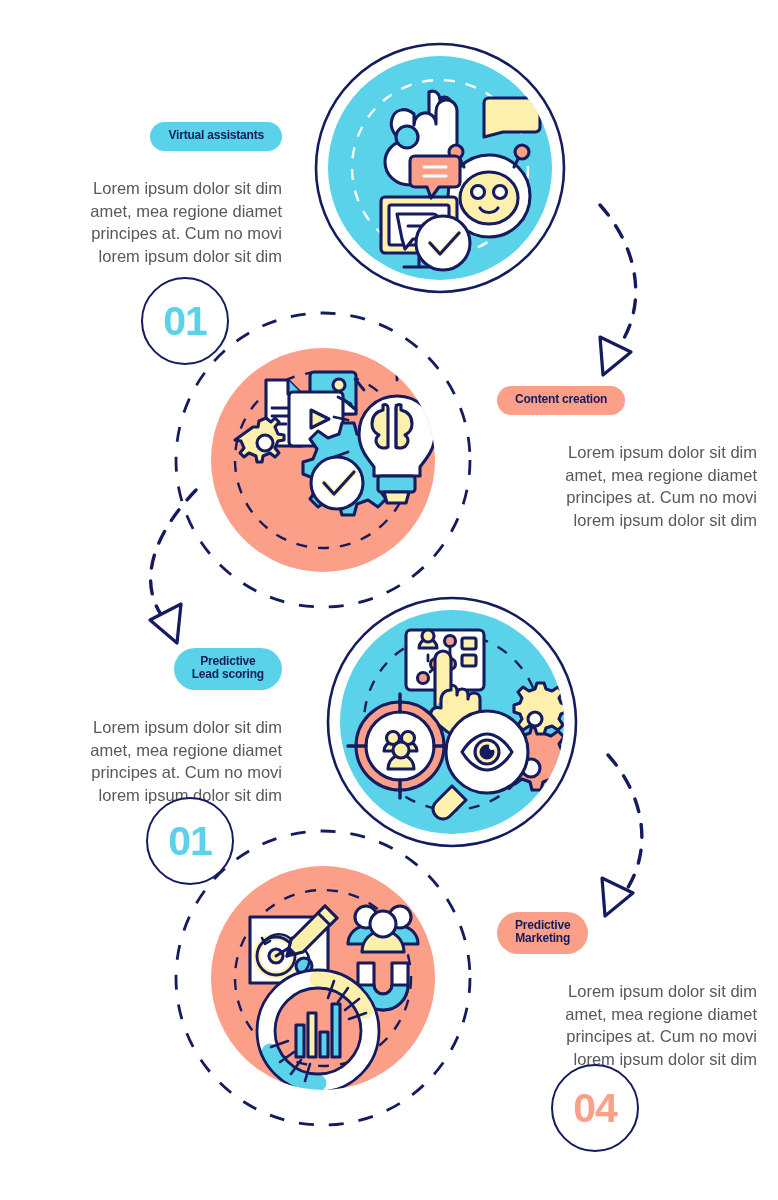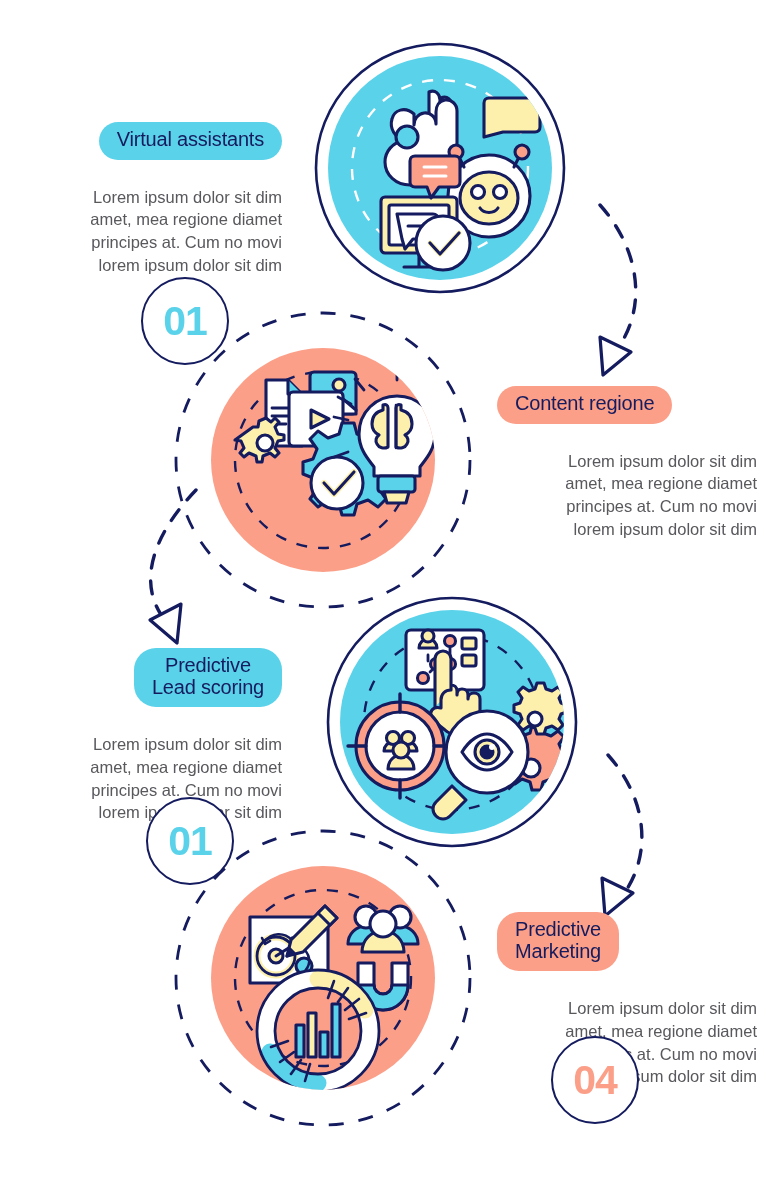--- a/index.html
+++ b/index.html
@@ -4,21 +4,21 @@
 <style>
   html,body{margin:0;padding:0;background:#ffffff;}
   body{width:778px;height:1200px;position:relative;overflow:hidden;
        font-family:"Liberation Sans",sans-serif;}
   #stage{position:absolute;left:0;top:0;width:778px;height:1200px;}
   svg.layer{position:absolute;left:0;top:0;width:778px;height:1200px;}
 
   
   .block{position:absolute;}
   .pill{display:inline-block;border-radius:22px;padding:7px 18px 9px 18px;
-        color:#141b5e;font-weight:normal;font-size:20px;line-height:1.08;
+        color:#141b5e;font-weight:bold;font-size:12px;line-height:1.08;
         letter-spacing:-0.2px;}
   .pill.cyan{background:#5ad2ea;}
   .pill.salmon{background:#fb9f88;}
   .desc{color:#58585d;font-size:16.5px;line-height:1.38;margin-top:26px;
         white-space:pre-line;}
   .b-left{width:260px;text-align:right;}
   .b-left .pill{text-align:center;}
   .b-right{width:260px;text-align:left;}
   .b-right .pill{text-align:center;}
 
@@ -266,21 +266,21 @@
   <div class="block b-left" style="left:22px;top:122px;">
     <div class="pill cyan">Virtual assistants</div>
     <div class="desc">Lorem ipsum dolor sit dim
 amet, mea regione diamet
 principes at. Cum no movi
 lorem ipsum dolor sit dim</div>
   </div>
   <div class="num cyan" style="left:141px;top:277px;">01</div>
 
   <div class="block b-right" style="left:497px;top:386px;">
-    <div class="pill salmon">Content regione</div>
+    <div class="pill salmon">Content creation</div>
     <div class="desc" style="text-align:right;">Lorem ipsum dolor sit dim
 amet, mea regione diamet
 principes at. Cum no movi
 lorem ipsum dolor sit dim</div>
   </div>
 
   <div class="block b-left" style="left:22px;top:648px;">
     <div class="pill cyan" style="white-space:pre-line;">Predictive
 Lead scoring</div>
     <div class="desc">Lorem ipsum dolor sit dim
@@ -291,15 +291,15 @@
   <div class="num cyan" style="left:146px;top:797px;">01</div>
 
   <div class="block b-right" style="left:497px;top:912px;">
     <div class="pill salmon" style="white-space:pre-line;">Predictive
 Marketing</div>
     <div class="desc" style="text-align:right;">Lorem ipsum dolor sit dim
 amet, mea regione diamet
 principes at. Cum no movi
 lorem ipsum dolor sit dim</div>
   </div>
-  <div class="num salmon" style="left:551px;top:1036px;">04</div>
+  <div class="num salmon" style="left:551px;top:1064px;">04</div>
 
 </div>
 
 </body></html>

